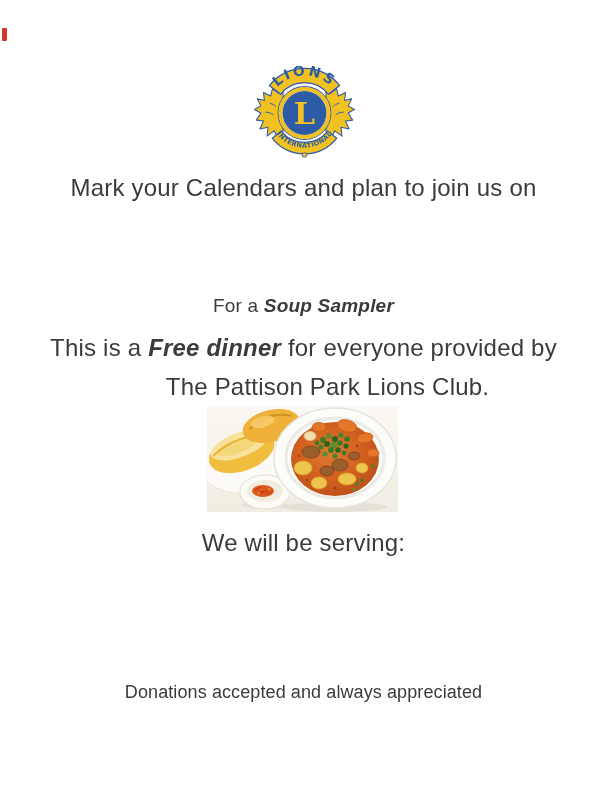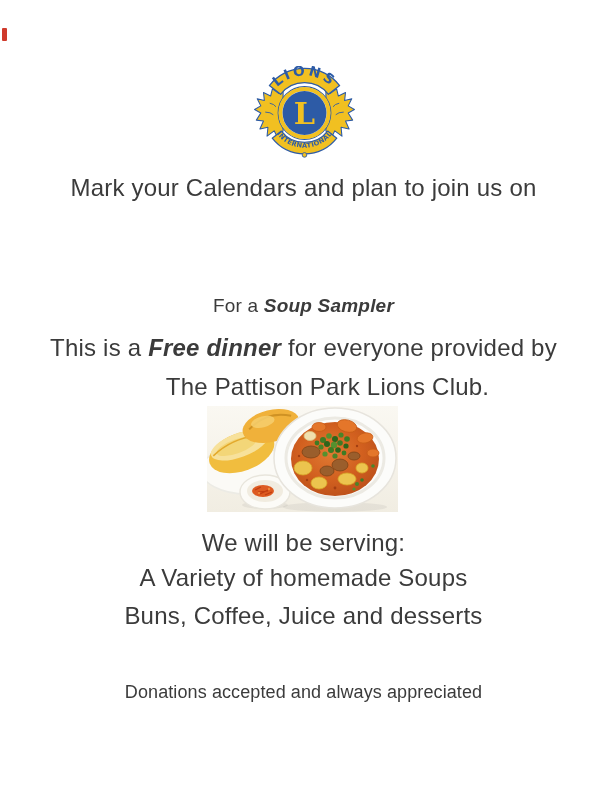--- a/index.html
+++ b/index.html
@@ -168,17 +168,15 @@
           <circle cx="92" cy="50" r="1.2"></circle>
             <circle cx="150" cy="40" r="1.2"></circle>
             <circle cx="128" cy="82" r="1.4"></circle>
             <circle cx="100" cy="74" r="1.2"></circle>
         </g>
       </g>
     </svg>
   </div>
 
   <div class="line l7">We will be serving:</div>
-  <div class="line l8">A Variety of homemade Soups</div>
-  <div class="line l9">Buns, Coffee, Juice and desserts</div>
   <div class="line l10">Donations accepted and always appreciated</div>
 
 </div>
 
 </body></html>

